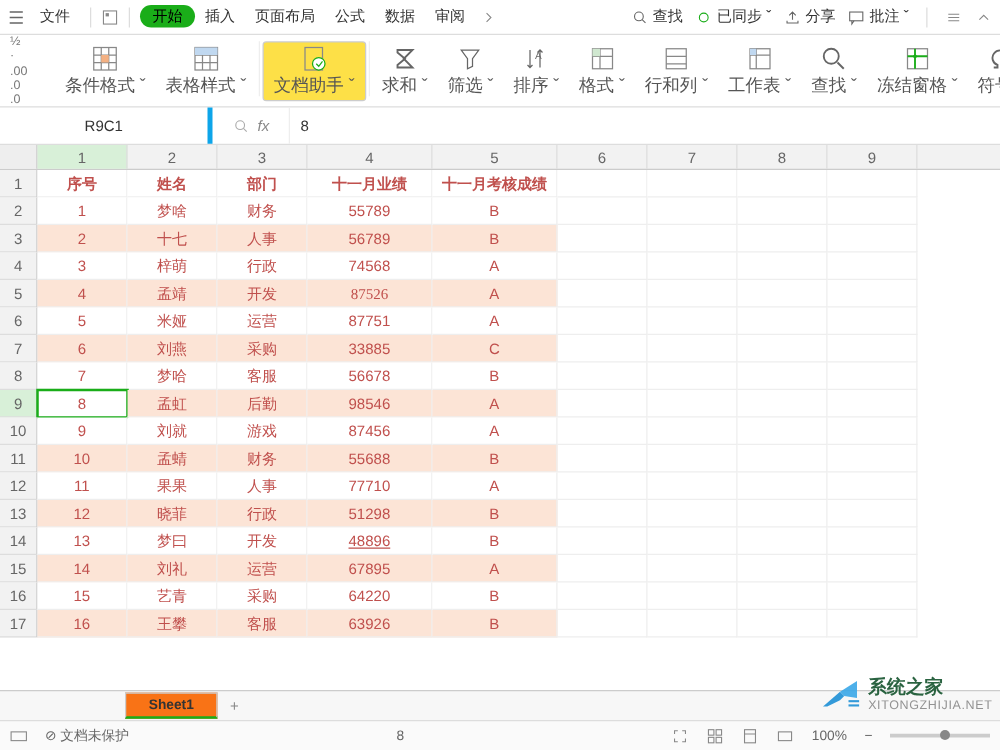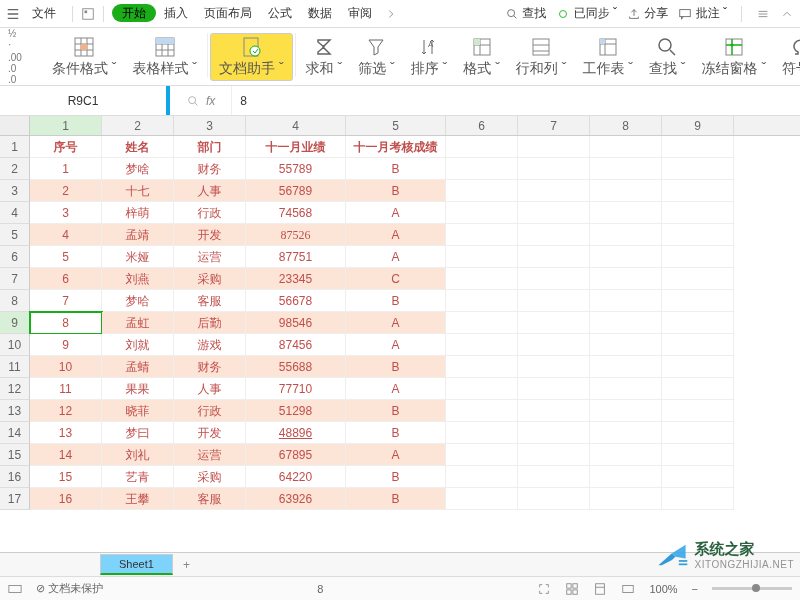--- a/index.html
+++ b/index.html
@@ -40,21 +40,21 @@
 .row .rh { width: 30px; background: #f2f2f2; border-right: 1px solid #ccc; border-bottom: 1px solid #ddd; text-align: center; line-height: 22px; color: #666; }
 .row .rh.sel { background: #d8f0d8; }
 .row .cell { width: 72px; border-right: 1px solid #eee; border-bottom: 1px solid #eee; text-align: center; line-height: 22px; overflow: hidden; white-space: nowrap; }
 .row.hdr .cell { color: #c0504d; font-weight: bold; background: #fff; }
 .row.odd .cell.data { background: #fce4d6; color: #c0504d; }
 .row.even .cell.data { background: #fff; color: #c0504d; }
 .cell.sel { outline: 2px solid #1aad19; outline-offset: -1px; background: #fff !important; }
 
 
 .sheetbar { position: absolute; bottom: 24px; left: 0; right: 0; height: 24px; display: flex; align-items: center; border-top: 1px solid #ccc; background: #f7f7f7; padding-left: 100px; }
-.sheetbar .tab { padding: 3px 18px; background: #7dd3fc; border: 1px solid #ccc; border-bottom: 2px solid #1aad19; font-size: 11px; }
+.sheetbar .tab { padding: 3px 18px; background: #f97316; border: 1px solid #ccc; border-bottom: 2px solid #1aad19; font-size: 11px; font-weight: bold; }
 .sheetbar .add { padding: 3px 10px; color: #888; cursor: pointer; }
 
 
 .status { position: absolute; bottom: 0; left: 0; right: 0; height: 24px; display: flex; align-items: center; border-top: 1px solid #ddd; background: #fafafa; padding: 0 8px; gap: 14px; font-size: 11px; color: #666; }
 .status .sp { flex: 1; }
 .status .zoomtrack { width: 80px; height: 3px; background: #ccc; position: relative; }
 .status .zoomtrack::after { content: ''; position: absolute; left: 40px; top: -3px; width: 8px; height: 8px; background: #888; border-radius: 50%; }
 
 
 .watermark { position: absolute; right: 6px; bottom: 30px; display: flex; align-items: center; gap: 6px; opacity: .9; pointer-events: none; }
@@ -342,21 +342,21 @@
         <div class="cell"></div>
         <div class="cell"></div>
         <div class="cell"></div>
         <div class="cell"></div>
       </div>
       <div class="row odd">
         <div class="rh">7</div>
         <div class="cell data">6</div>
         <div class="cell data">刘燕</div>
         <div class="cell data">采购</div>
-        <div class="cell data" style="width: 100px;">23345</div>
+        <div class="cell data" style="width: 100px;">33885</div>
         <div class="cell data" style="width: 100px;">C</div>
         <div class="cell"></div>
         <div class="cell"></div>
         <div class="cell"></div>
         <div class="cell"></div>
       </div>
       <div class="row even">
         <div class="rh">8</div>
         <div class="cell data">7</div>
         <div class="cell data">梦哈</div>

